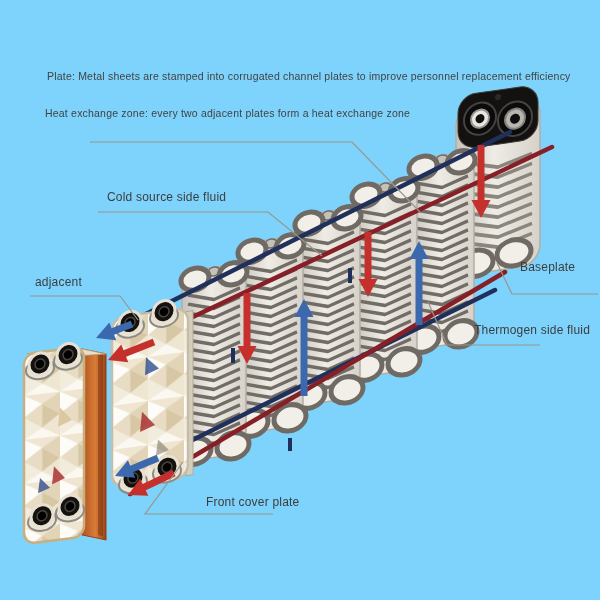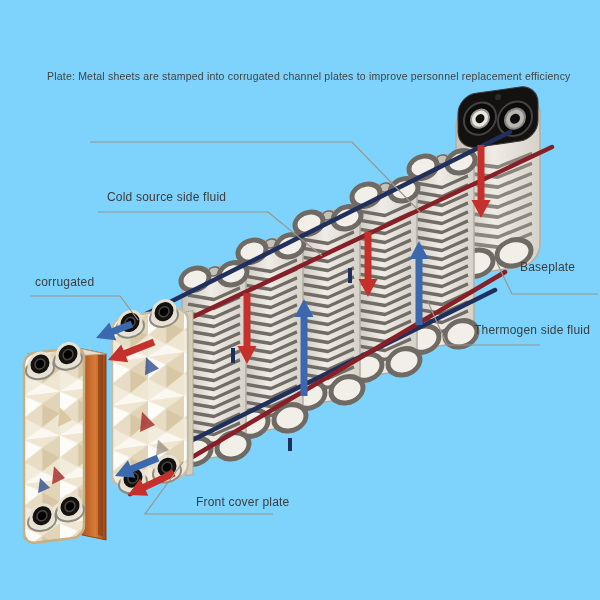--- a/index.html
+++ b/index.html
@@ -205,18 +205,19 @@
       </g>
       <path d="M90,142 L352,142 L420,212" fill="none" stroke="#9a968a" stroke-width="1.2"></path>
       <path d="M98,212 L268,212 L322,256" fill="none" stroke="#9a968a" stroke-width="1.2"></path>
       <path d="M30,296 L120,296 L138,320" fill="none" stroke="#9a968a" stroke-width="1.2"></path>
       <path d="M598,294 L512,294 L497,263" fill="none" stroke="#9a968a" stroke-width="1.2"></path>
       <path d="M540,345 L447,345 L428,302" fill="none" stroke="#9a968a" stroke-width="1.2"></path>
       <path d="M273,514 L145,514 L183,462" fill="none" stroke="#9a968a" stroke-width="1.2"></path>
     </svg>
 
   <div class="lbl note" style="left:47px;top:70px">Plate: Metal sheets are stamped into corrugated channel plates to improve personnel replacement efficiency</div>
+  <div class="lbl note" style="left:45px;top:107px">Heat exchange zone: every two adjacent plates form a heat exchange zone</div>
   <div class="lbl" style="left:107px;top:190px">Cold source side fluid</div>
-  <div class="lbl" style="left:35px;top:275px">corrugated</div>
+  <div class="lbl" style="left:35px;top:275px">adjacent</div>
   <div class="lbl" style="left:520px;top:260px">Baseplate</div>
   <div class="lbl" style="left:474px;top:323px">Thermogen side fluid</div>
-  <div class="lbl" style="left:196px;top:495px">Front cover plate</div>
+  <div class="lbl" style="left:206px;top:495px">Front cover plate</div>
 </div>
 
 </body></html>

